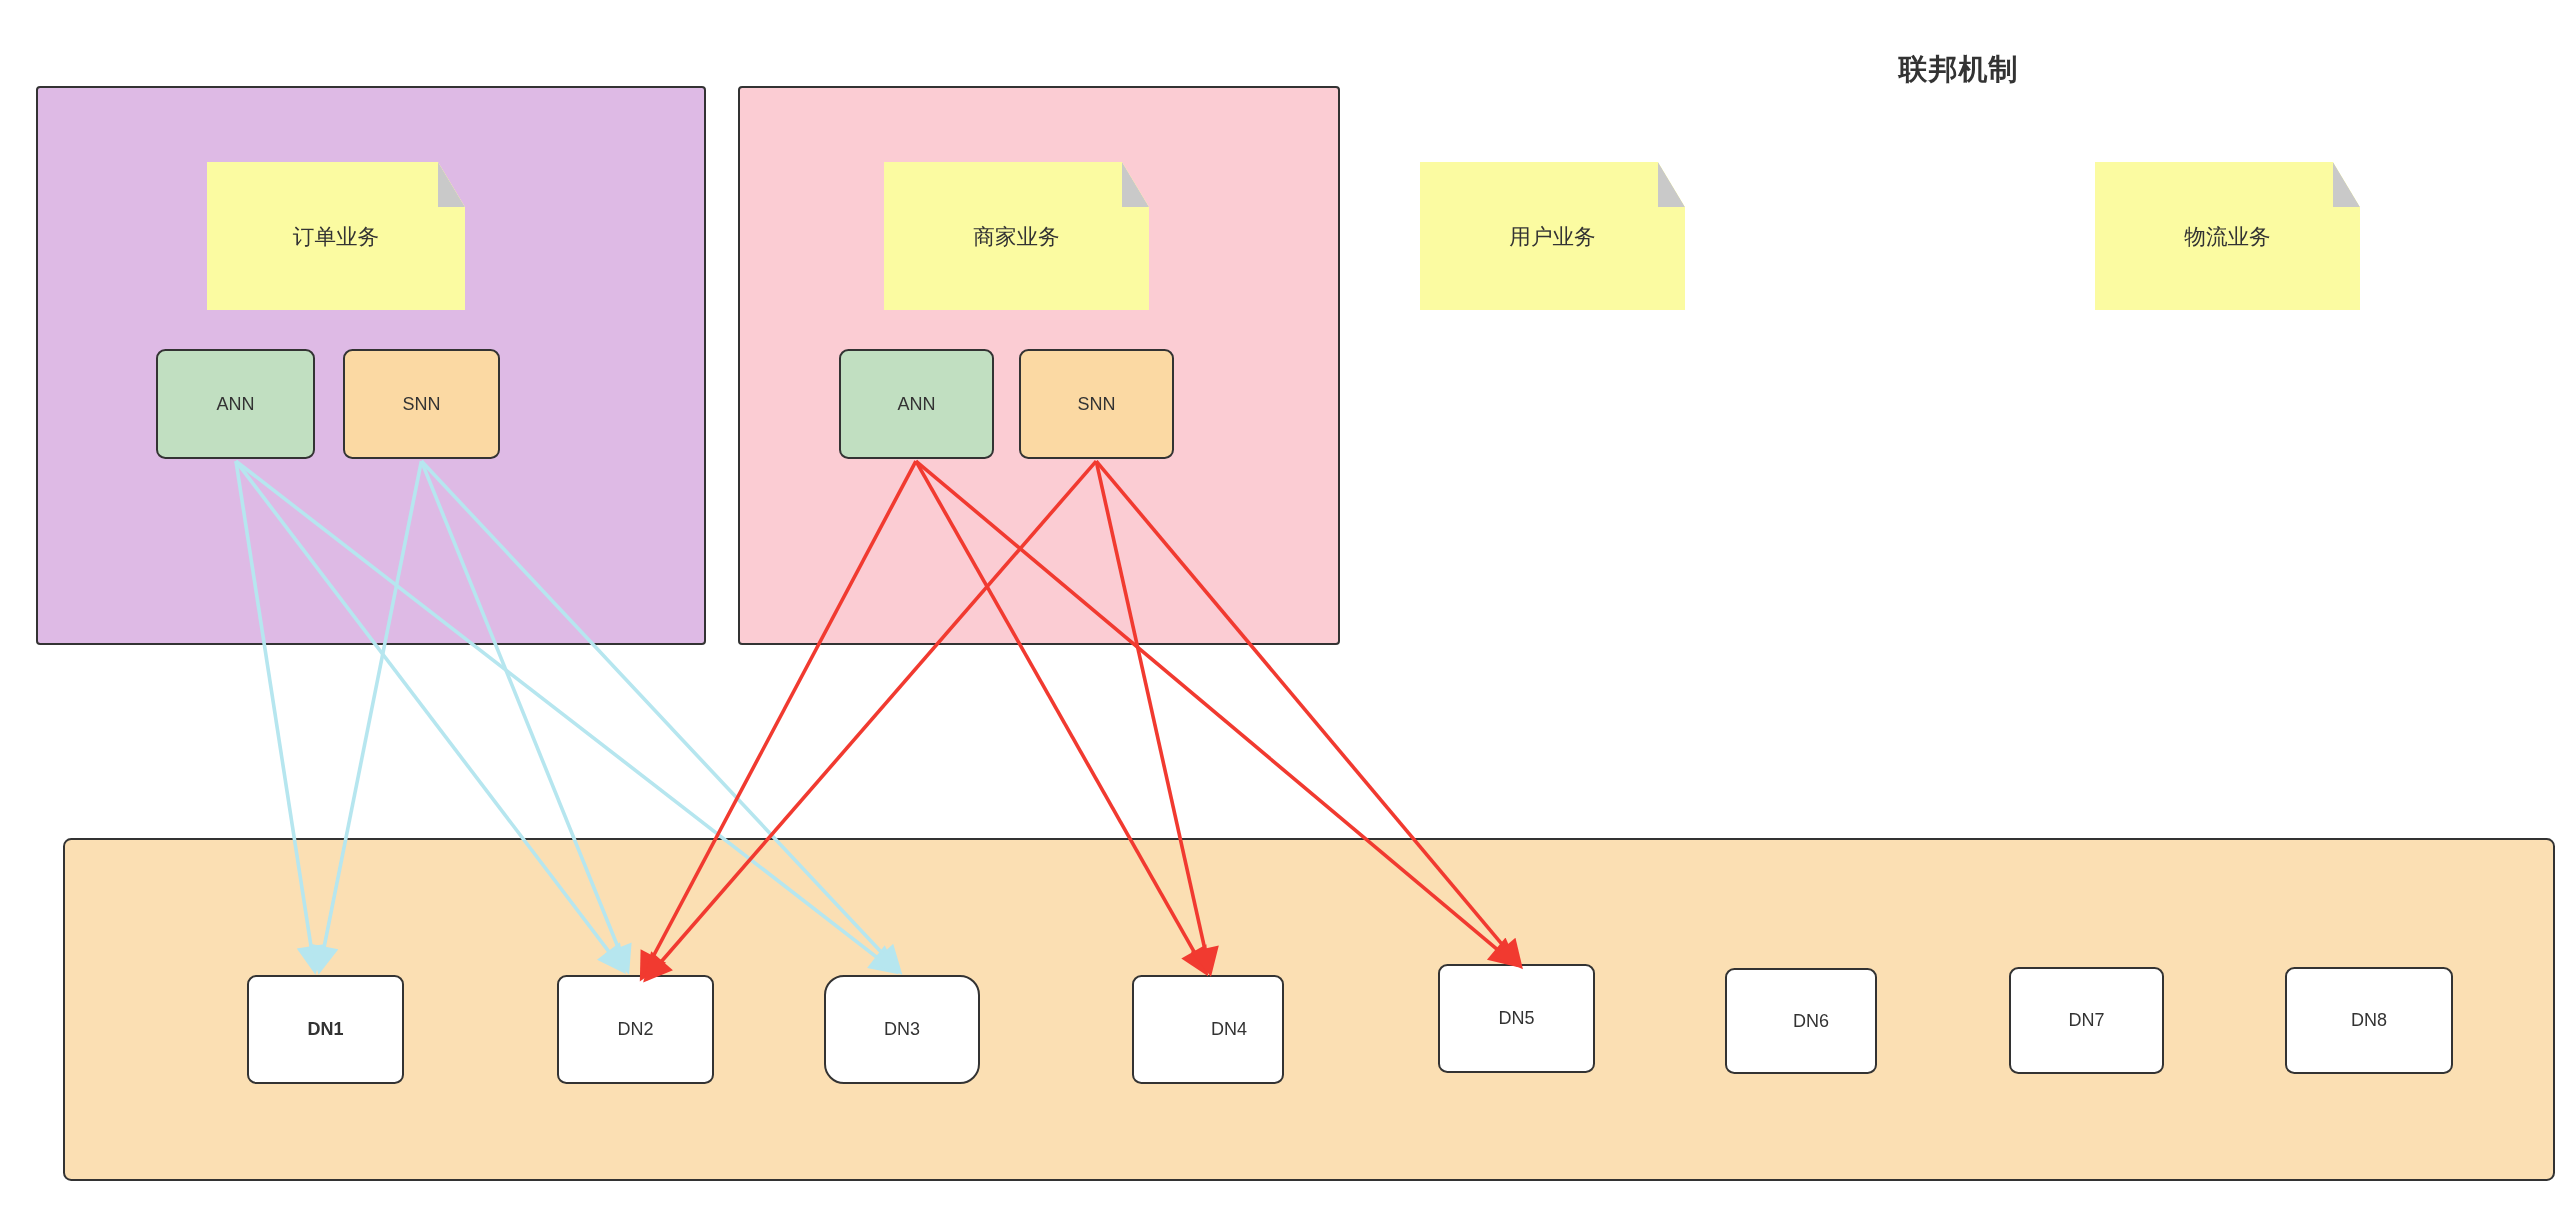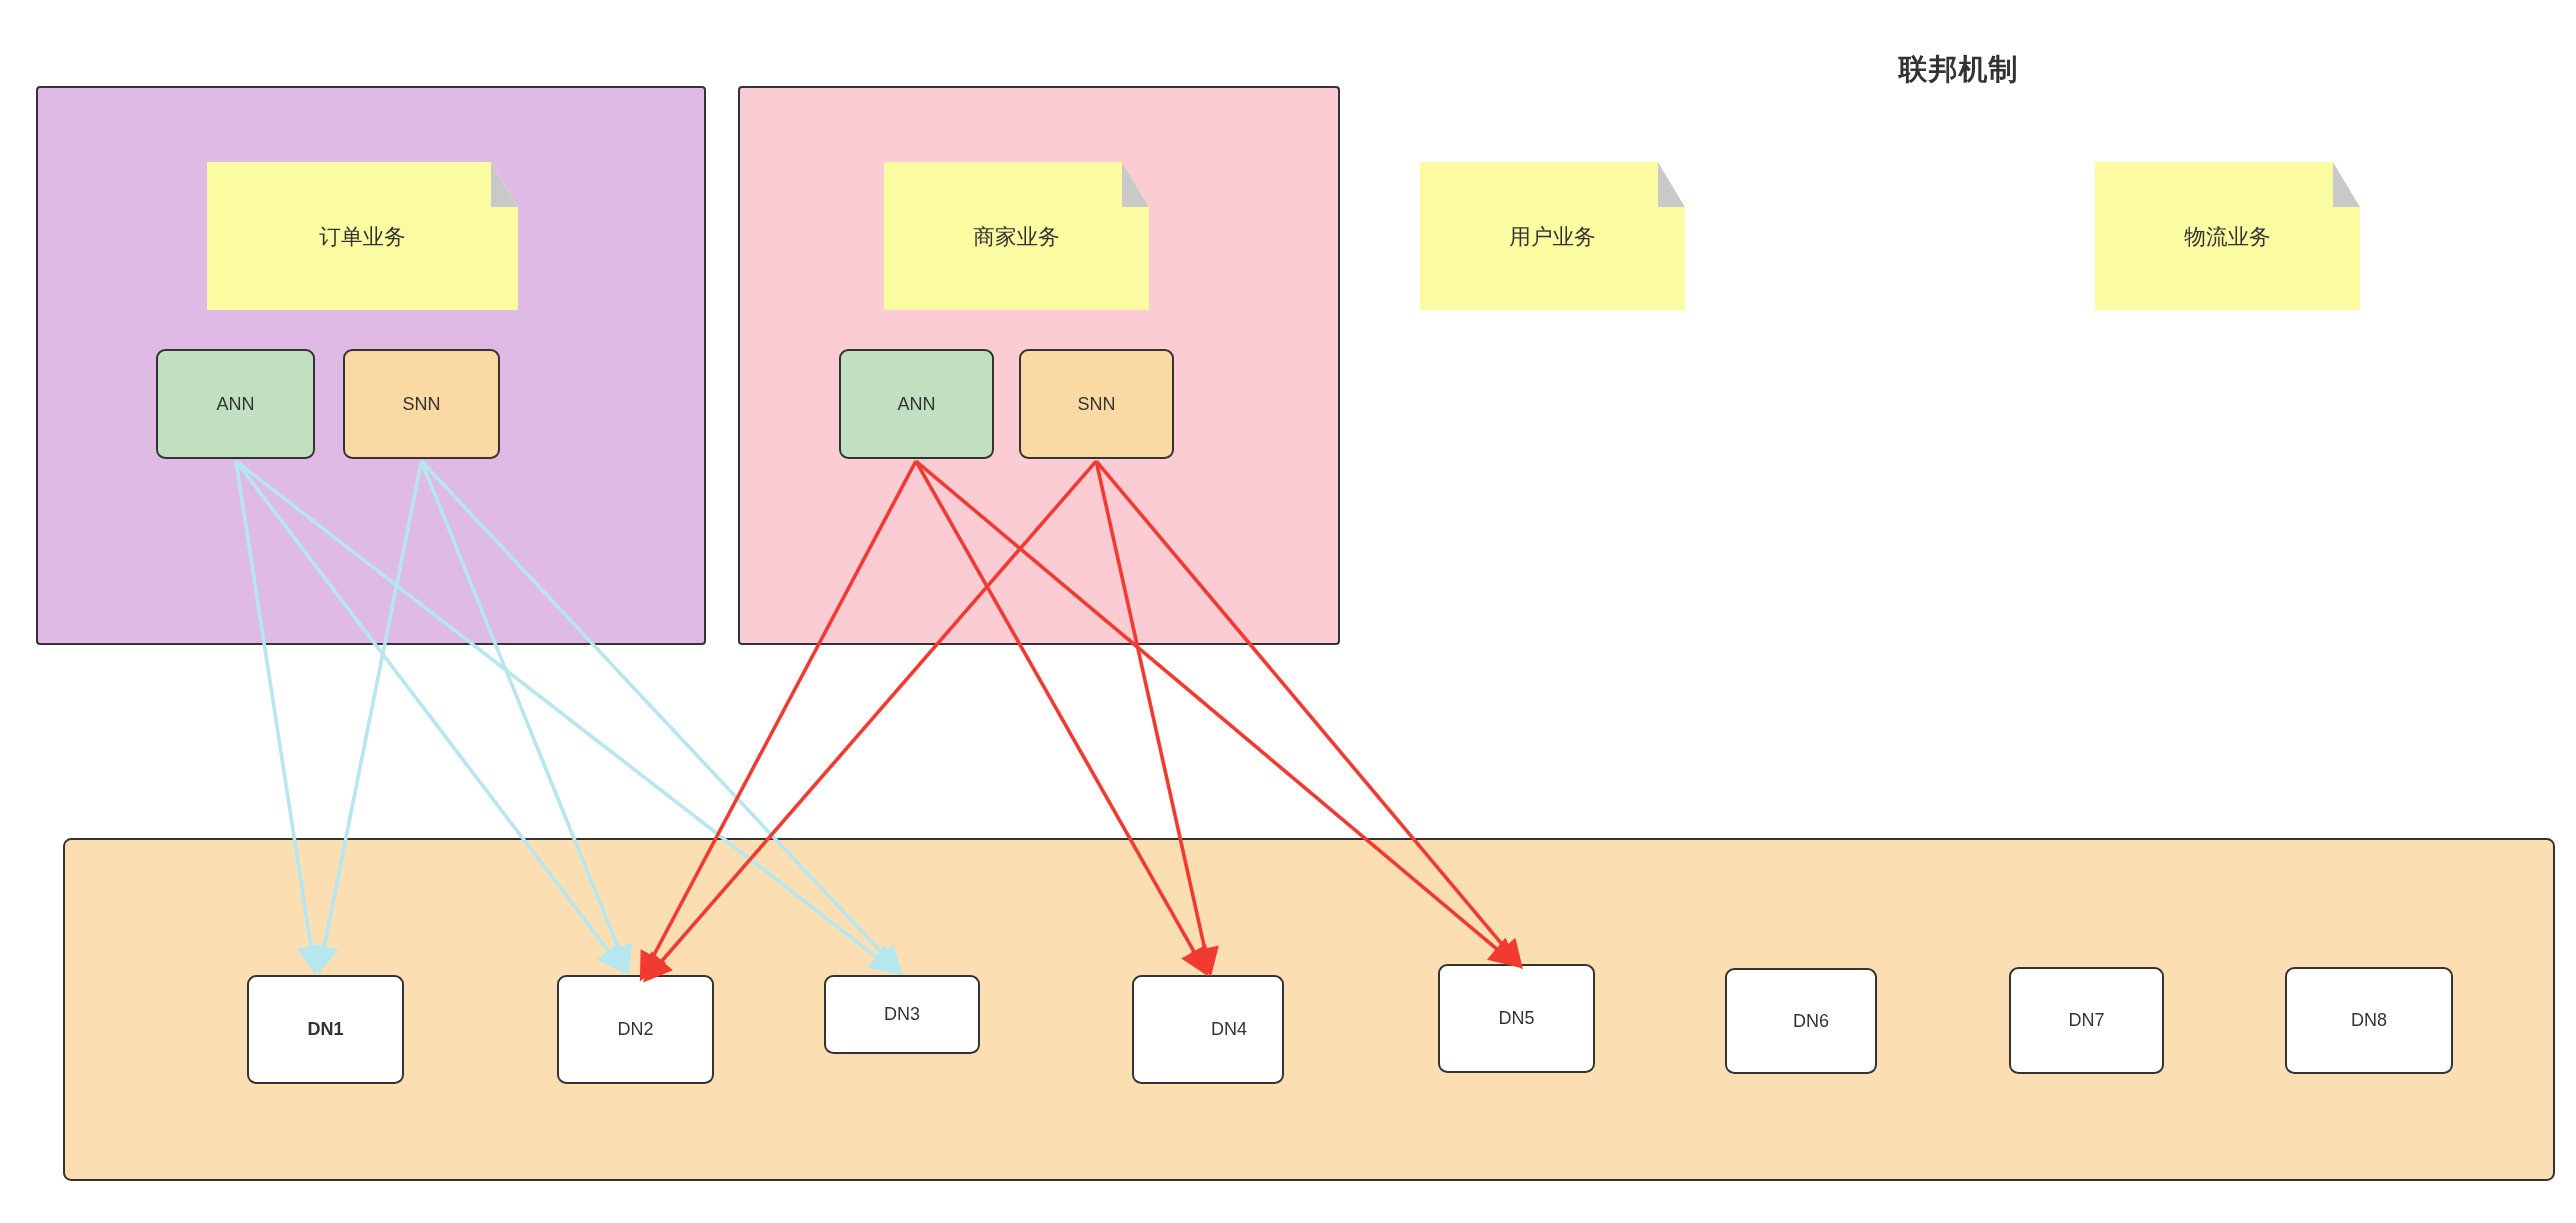--- a/index.html
+++ b/index.html
@@ -63,21 +63,21 @@
 </style>
 </head>
 <body>
 
 <div class="canvas">
   <h1 class="title">联邦机制</h1>
   <div>
       <div class="group" style="background: rgb(222, 186, 229); left: 36px; top: 86px; width: 670px; height: 559px;"></div>
       <div class="group" style="background: rgb(251, 204, 211); left: 738px; top: 86px; width: 602px; height: 559px;"></div>
       <div class="group band" style="background: rgb(251, 223, 179); left: 63px; top: 838px; width: 2492px; height: 343px;"></div>
-      <div class="sticky" style="left: 207px; top: 162px; width: 311px; height: 148px; text-align: right;">
+      <div class="sticky" style="left: 207px; top: 162px; width: 258px; height: 148px; text-align: right;">
         <div class="fold"></div>
         <span>订单业务</span>
       </div>
       <div class="sticky" style="left: 884px; top: 162px; width: 265px; height: 148px;">
         <div class="fold"></div>
         <span>商家业务</span>
       </div>
       <div class="sticky" style="left: 1420px; top: 162px; width: 265px; height: 148px;">
         <div class="fold"></div>
         <span>用户业务</span>
@@ -97,21 +97,21 @@
       </div>
       <div class="nodebox" style="left: 1019px; top: 349px; width: 155px; height: 110px; background: rgb(251, 217, 163);">
         <span>SNN</span>
       </div>
       <div class="nodebox" style="left: 247px; top: 975px; width: 157px; height: 109px; background: rgb(255, 255, 255); font-weight: bold;">
         <span>DN1</span>
       </div>
       <div class="nodebox" style="left: 557px; top: 975px; width: 157px; height: 109px; background: rgb(255, 255, 255);">
         <span>DN2</span>
       </div>
-      <div class="nodebox" style="left: 824px; top: 975px; width: 156px; height: 79px; background: rgb(255, 255, 255);">
+      <div class="nodebox" style="left: 824px; top: 975px; width: 156px; height: 109px; background: rgb(255, 255, 255); border-radius: 20px;">
         <span>DN3</span>
       </div>
       <div class="nodebox" style="left: 1132px; top: 975px; width: 152px; height: 109px; background: rgb(255, 255, 255); padding-left: 42px;">
         <span>DN4</span>
       </div>
       <div class="nodebox" style="left: 1438px; top: 964px; width: 157px; height: 109px; background: rgb(255, 255, 255);">
         <span>DN5</span>
       </div>
       <div class="nodebox" style="left: 1725px; top: 968px; width: 152px; height: 106px; background: rgb(255, 255, 255); padding-left: 20px;">
         <span>DN6</span>

